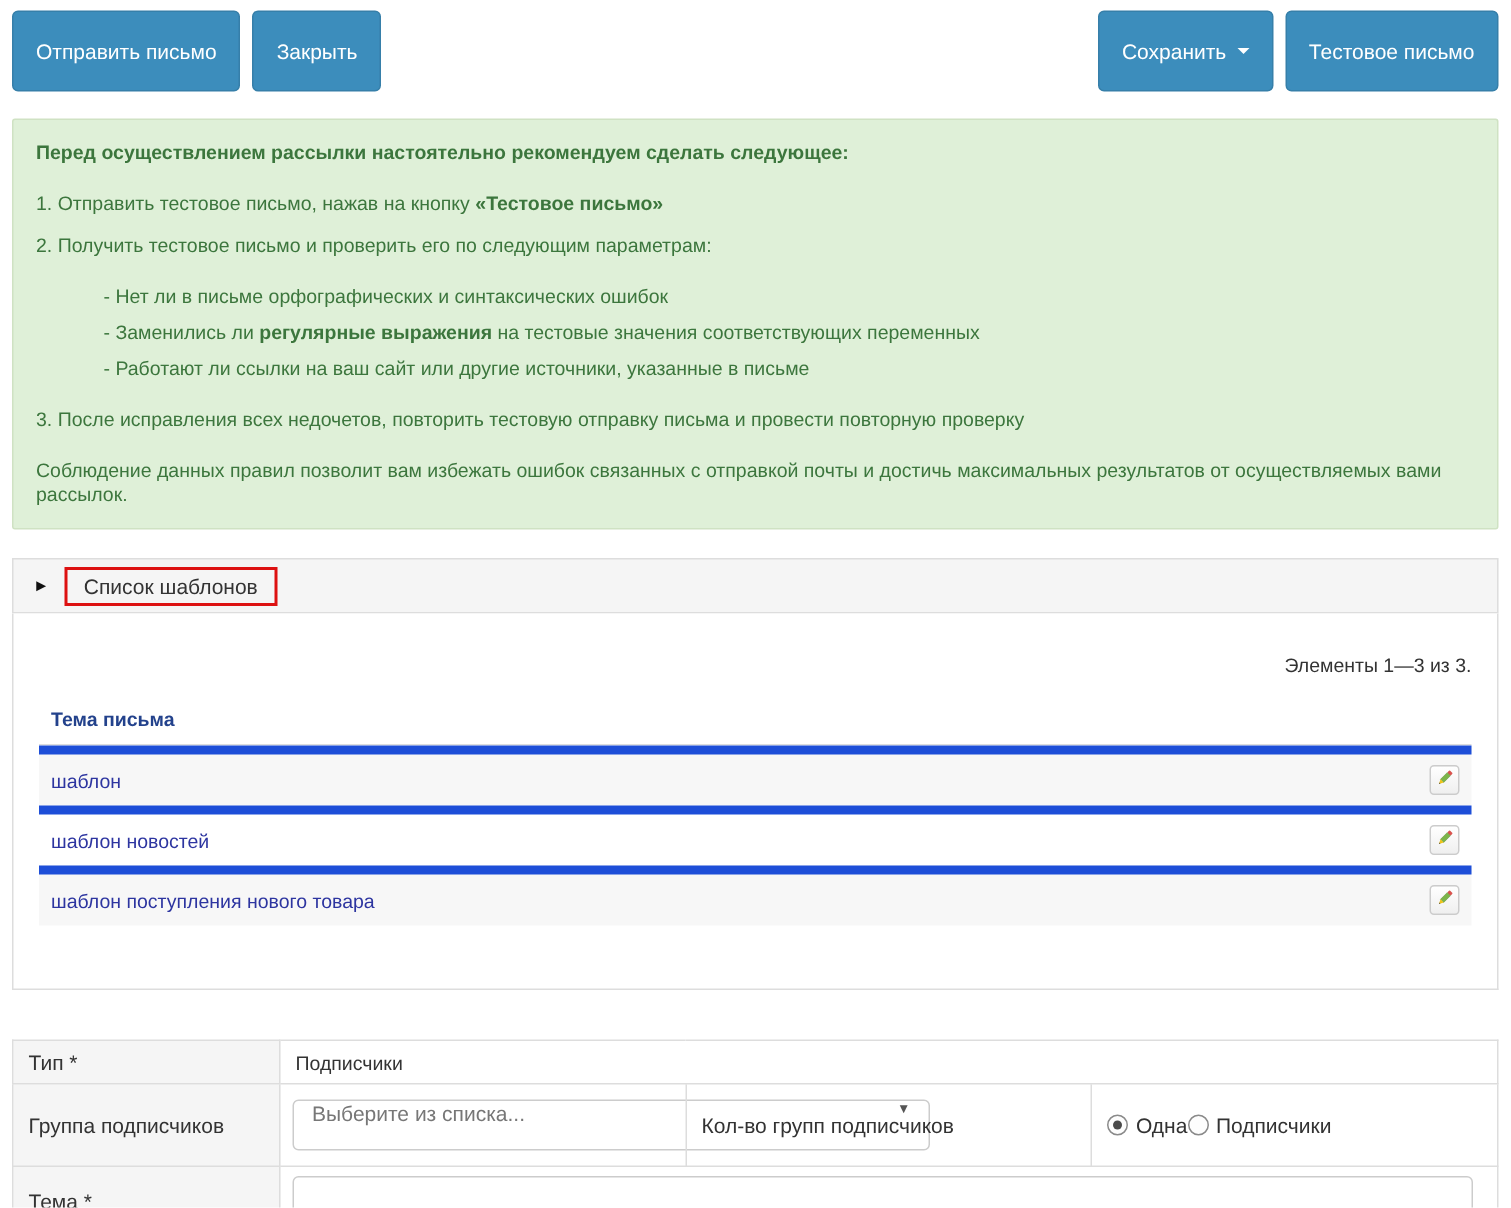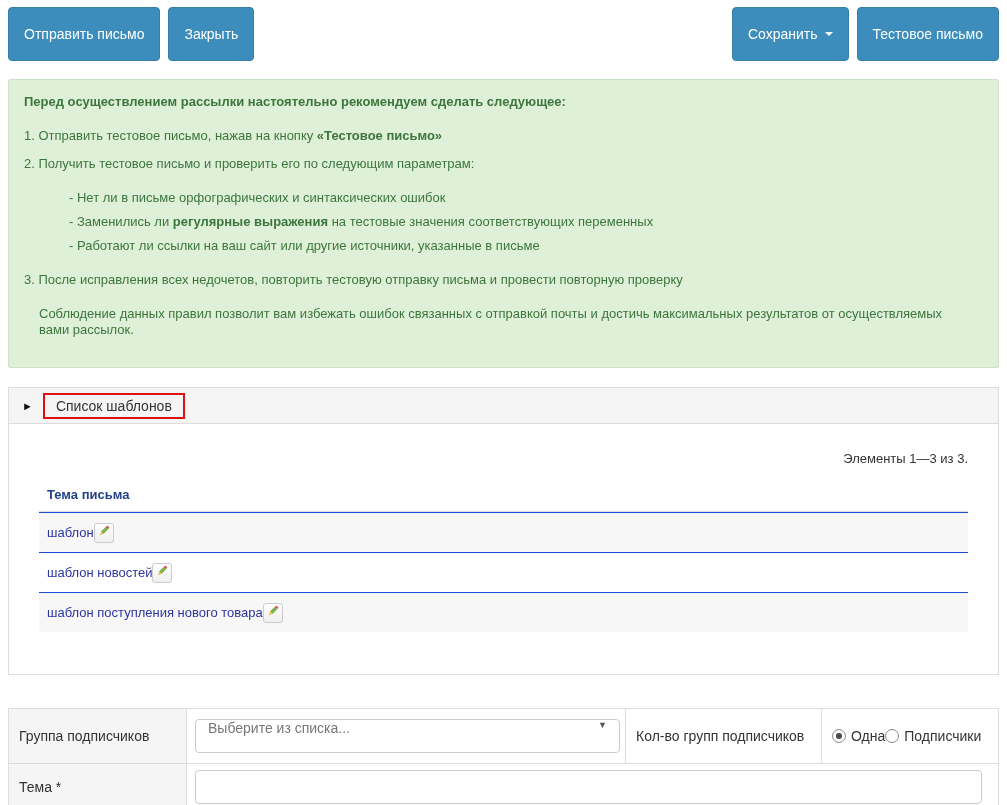--- a/index.html
+++ b/index.html
@@ -22,34 +22,34 @@
 
   
   .alert{margin-top:18px;background:var(--alert-bg);border:1px solid var(--alert-border);border-radius:2px;
          color:var(--alert-text);padding:14px 15px;line-height:16px}
   .alert p{margin:0 0 12px}
   .alert .hd{font-weight:bold;margin-bottom:18px}
   .alert .mb18{margin-bottom:18px}
   .alert .subs{margin:0 0 18px 45px}
   .alert .subs p{margin:0 0 8px}
   .alert .subs p:last-child{margin-bottom:0}
-  .alert .ft{margin:15px}
+  .alert .ft{margin:0}
   .b{font-weight:bold}
 
   
   .panel{margin-top:19px}
   .panel-header{height:37px;background:var(--panel-header-bg);border:1px solid var(--border);
                 display:flex;align-items:center;padding:0 13px;cursor:pointer}
   .tri{font-size:11px;color:#111;margin-right:10px}
   .panel-title{font-size:14px;color:#333;border:2px solid var(--highlight-red);padding:4px 11px;line-height:1}
-  .panel-body{border:1px solid var(--border);border-top:0;height:251px;background:#fff;padding:0 30px;overflow:hidden}
+  .panel-body{border:1px solid var(--border);border-top:0;height:251px;background:#fff;padding:0 17px;overflow:hidden}
   .summary{text-align:right;padding-top:27px;color:#333}
   .grid{margin-top:12px}
   .grid-header{padding:9px 8px;border-bottom:1px solid var(--border);font-weight:bold;color:var(--header-link);font-size:13px}
-  .grid-row{height:40px;display:flex;align-items:center;justify-content:flex-start;padding:0 8px;border-top:1px solid #1d4ed8}
+  .grid-row{height:40px;display:flex;align-items:center;justify-content:space-between;padding:0 8px;border-top:6px solid #1d4ed8}
   .grid-row:first-of-type{border-top:0}
   .grid-row.striped{background:var(--stripe)}
   .row-link{color:var(--link);text-decoration:none;cursor:pointer}
   .icon-btn{width:20px;height:20px;border:1px solid #ccc;border-radius:3px;background:linear-gradient(#fff,#efefef);
             display:flex;align-items:center;justify-content:center;cursor:pointer;padding:0}
 
   
   .detail{border-collapse:collapse;table-layout:fixed;width:991px;margin-top:33px}
   .detail th,.detail td{border:1px solid var(--border);font-weight:normal;text-align:left;vertical-align:middle;
                         padding:6px 10px;font-size:13px;color:#333}
@@ -153,20 +153,24 @@
                 </svg>
             </span>
           </button>
         </div>
       </div>
     </div>
   </div>
 
   <table class="detail">
     <tbody>
+        <tr>
+      <th>Тип *</th>
+      <td colspan="3">Подписчики</td>
+    </tr>
     <tr>
       <th>Группа подписчиков</th>
       <td style="padding:10px 8px">
         <div class="select-box">
           <span>Выберите из списка...</span>
           <span class="select-caret">▼</span>
         </div>
       </td>
       <td class="c3">Кол-во групп подписчиков</td>
       <td class="c4">

